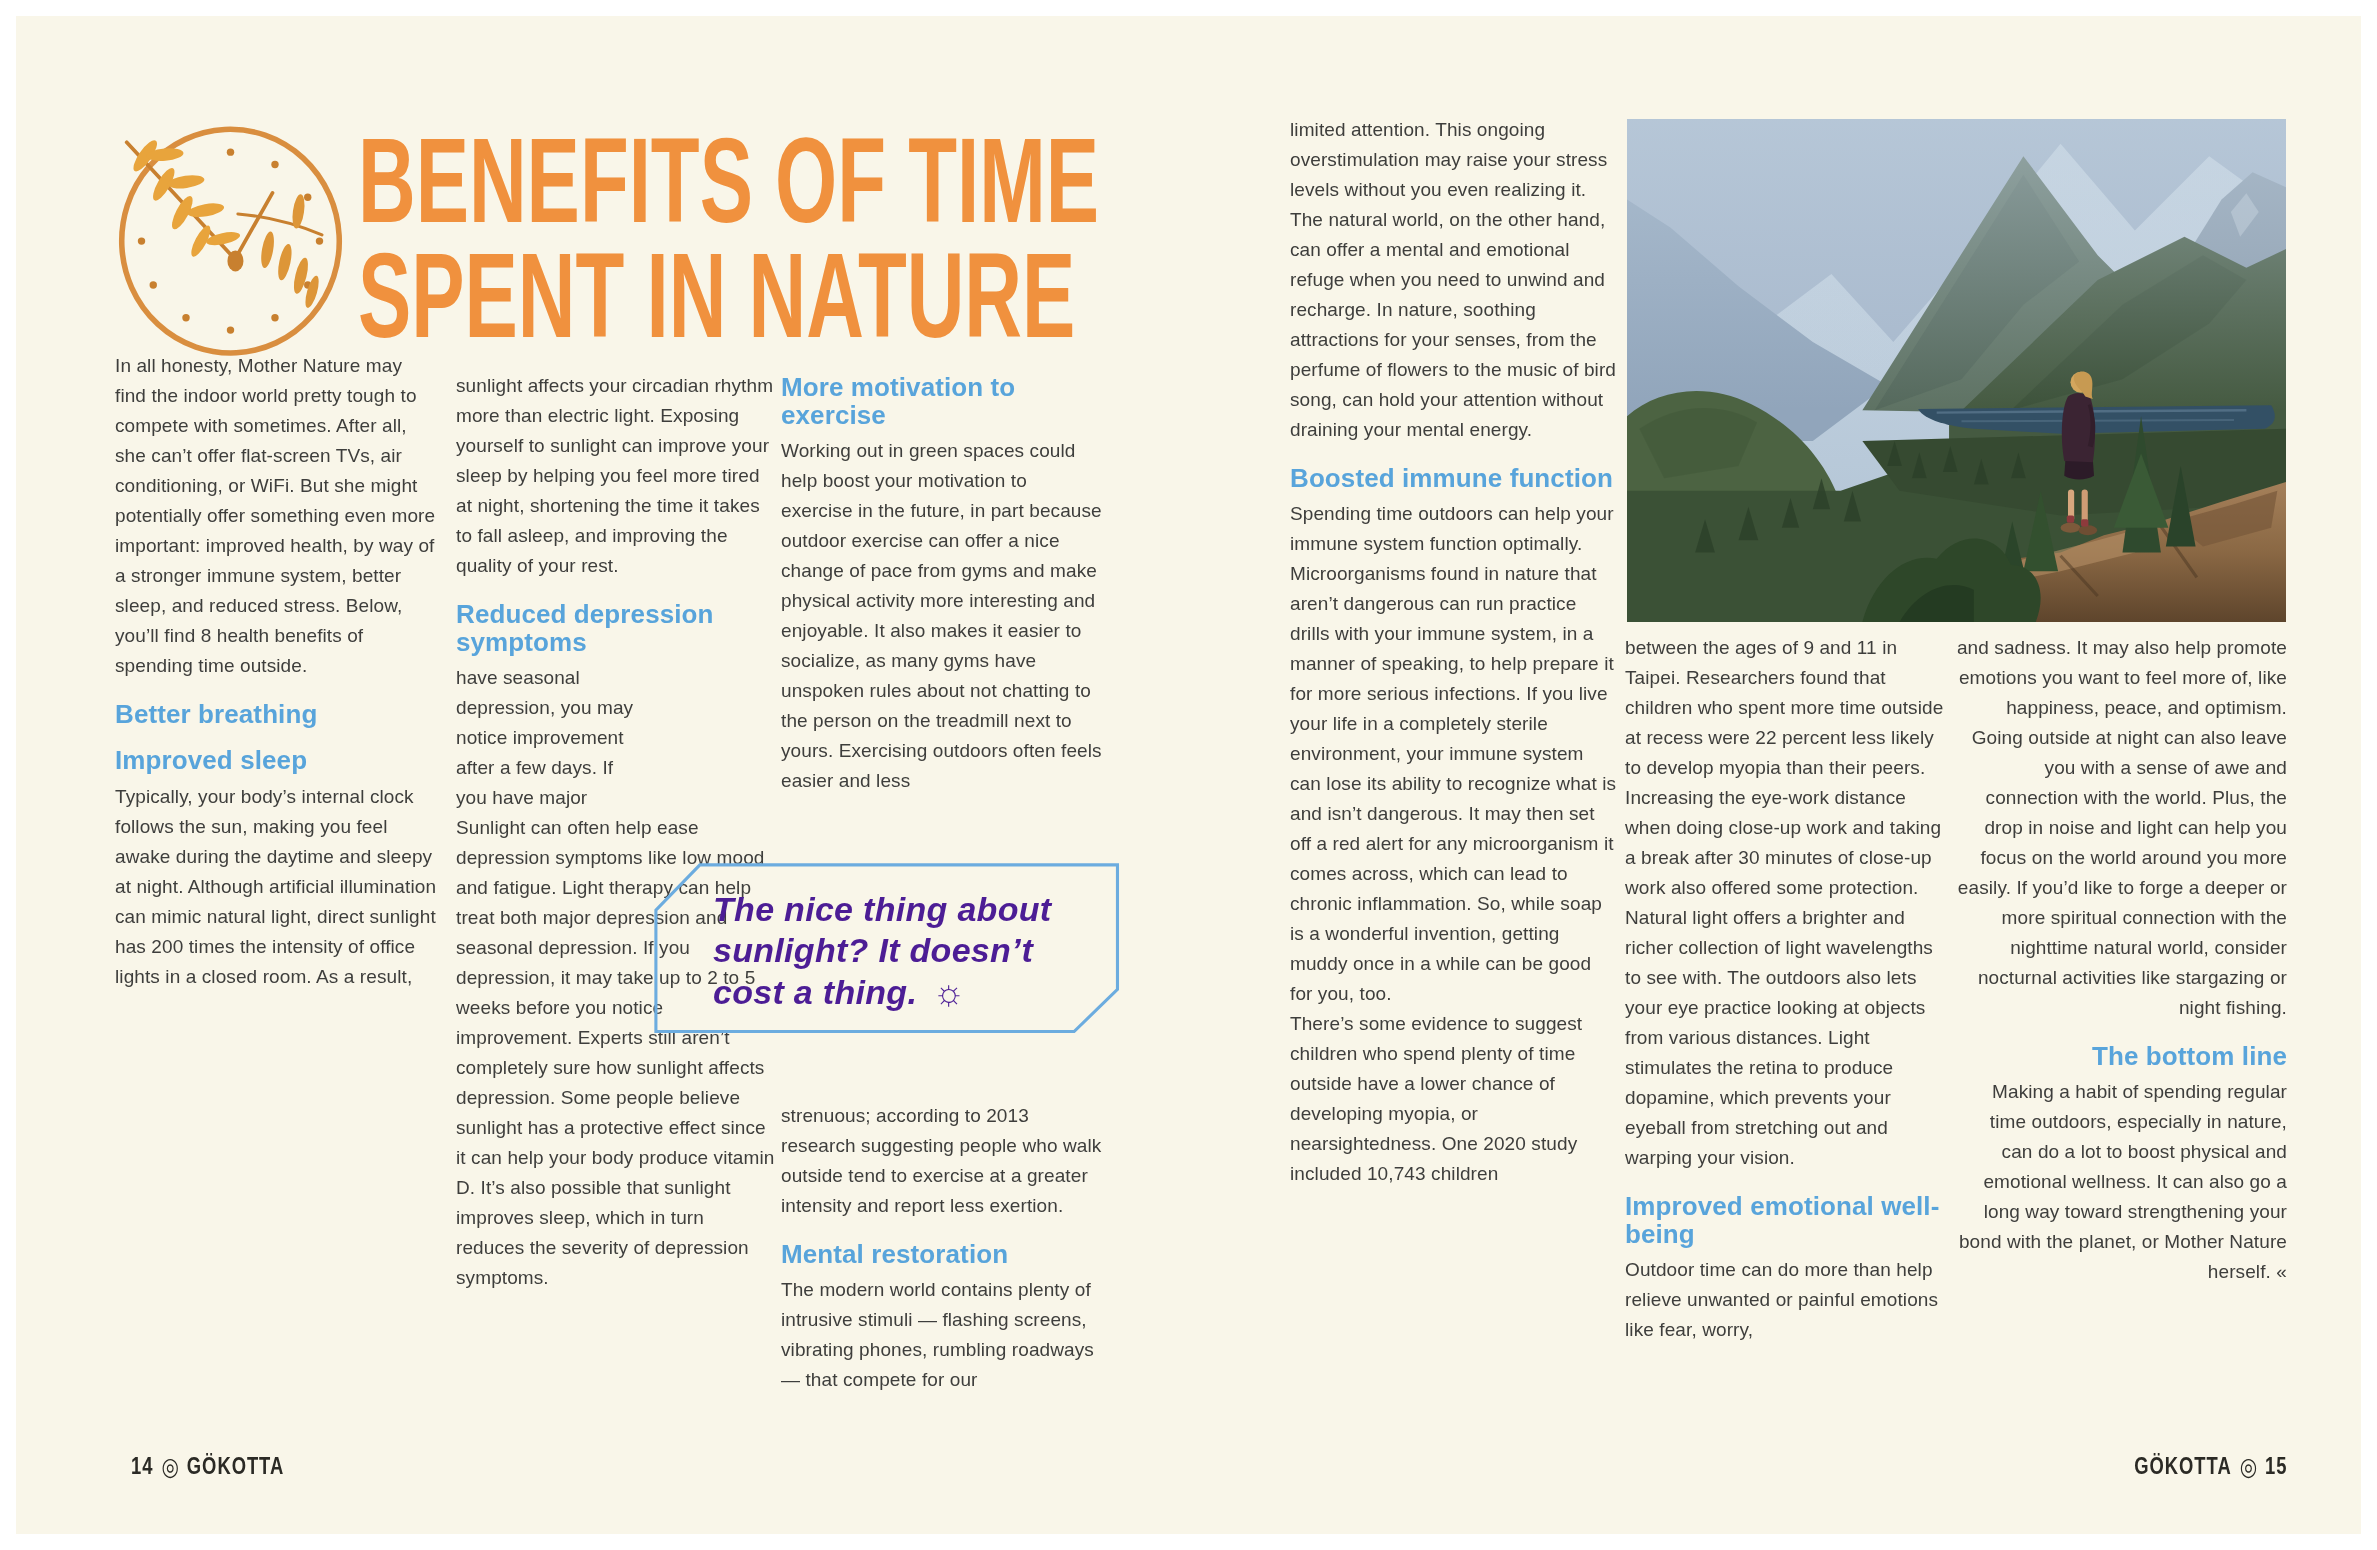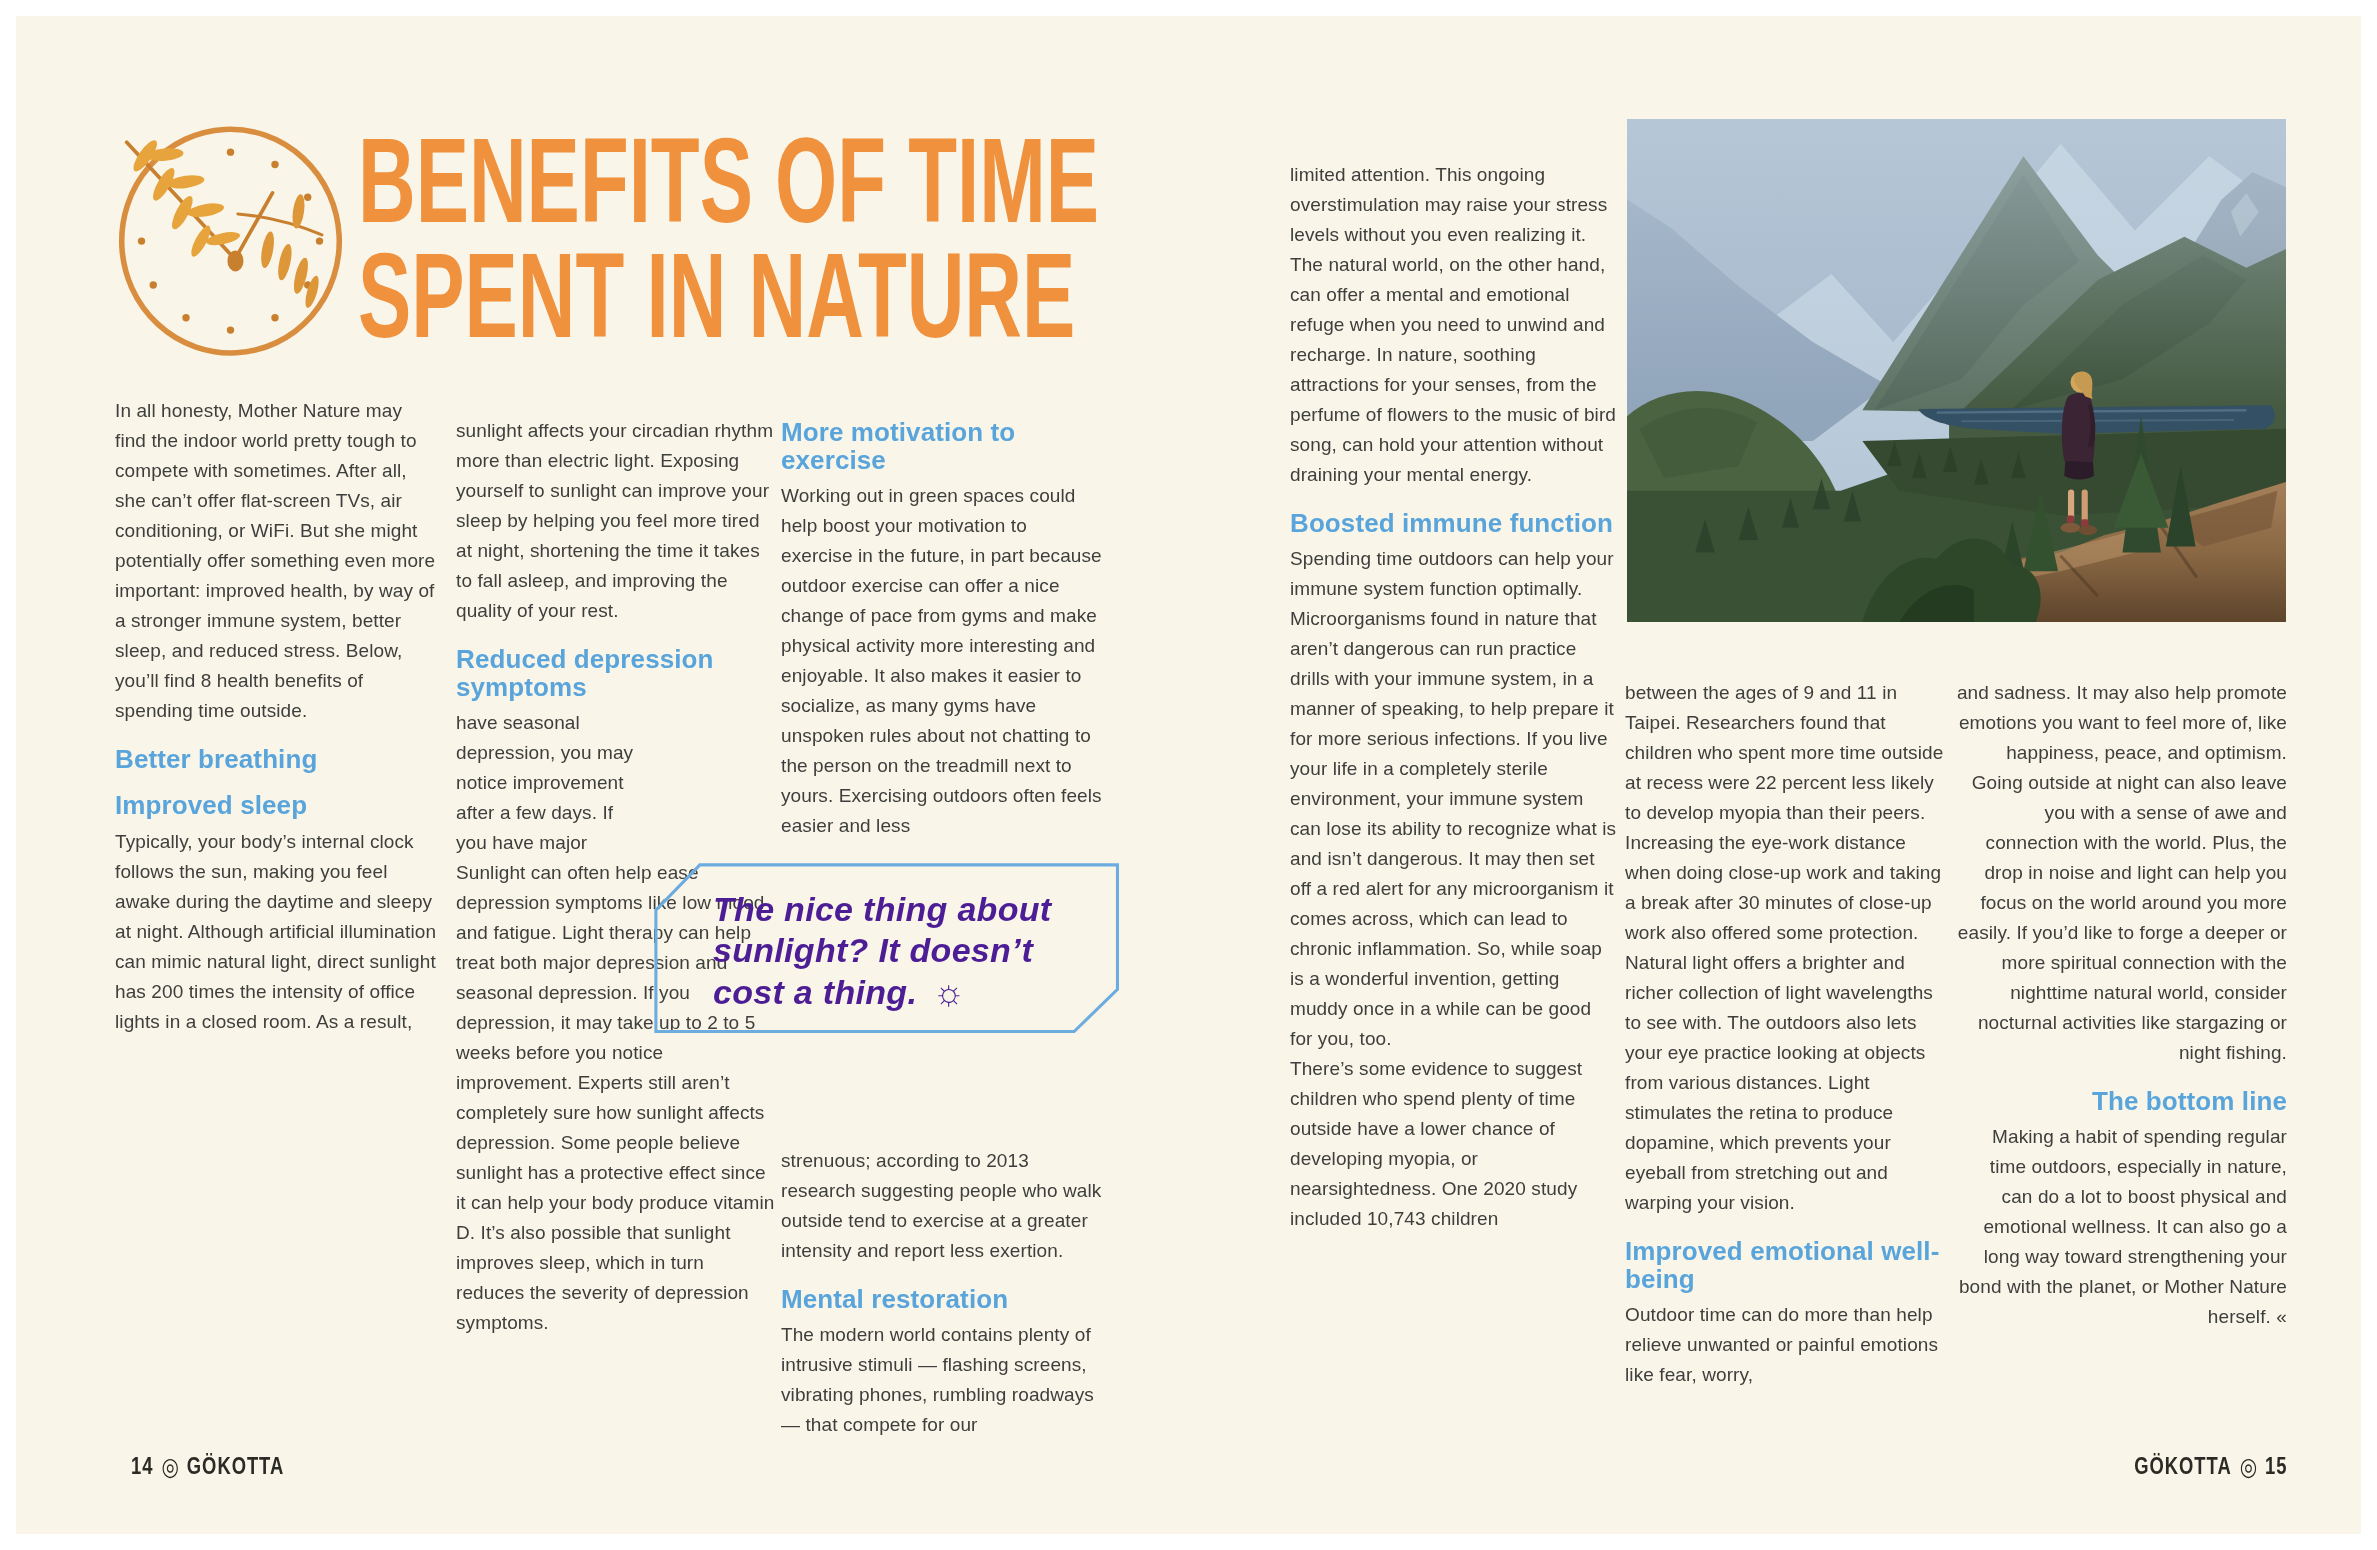--- a/index.html
+++ b/index.html
@@ -3,21 +3,21 @@
 <meta charset="utf-8">
 <style>
   html,body { margin:0; padding:0; }
   body {
     width:2377px; height:1550px; position:relative; overflow:hidden;
     background:#ffffff;
     font-family:"Liberation Sans","DejaVu Sans",sans-serif;
   }
   .paper { position:absolute; left:16px; top:16px; width:2345px; height:1518px; background:#F9F6E9; }
   .abs { position:absolute; }
-  .body-text { font-size:19px; line-height:30px; color:#3E3E3C; letter-spacing:0.1px;margin-top:45px; }
+  .body-text { font-size:19px; line-height:30px; color:#3E3E3C; letter-spacing:0.1px; }
   .para { margin:0; }
   .section-h {
     font-size:26px; line-height:28px; font-weight:bold; color:#58A4DB;
     margin:18.6px 0 7.4px 0; letter-spacing:0.1px;
   }
   .section-h.first { margin-top:0; }
   .title-line {
     font-size:121px; line-height:115px; font-weight:bold; color:#F0913E;
     transform:scaleX(.66); transform-origin:left top; white-space:nowrap;
     letter-spacing:0px;

